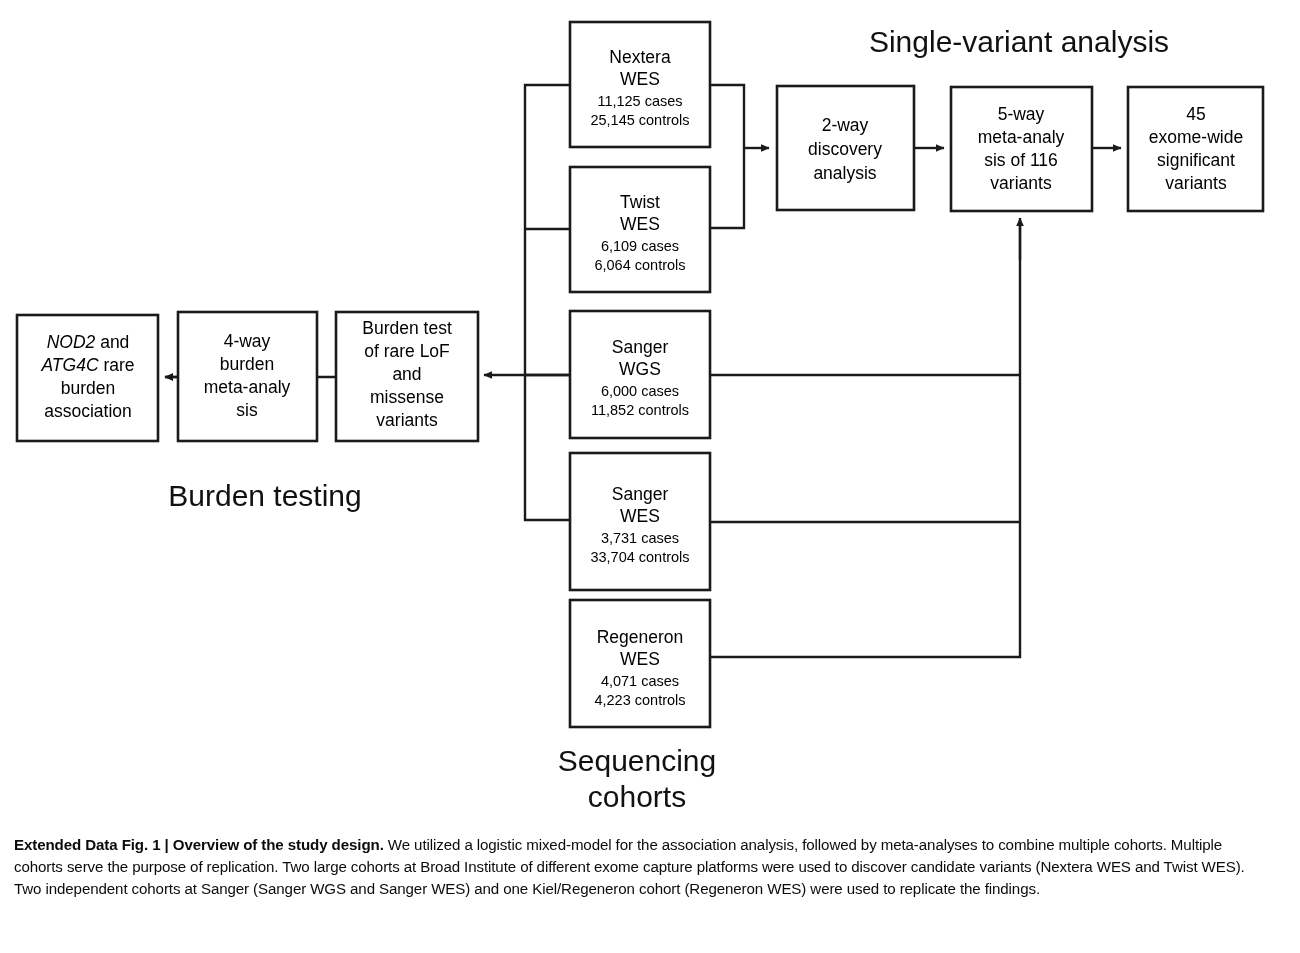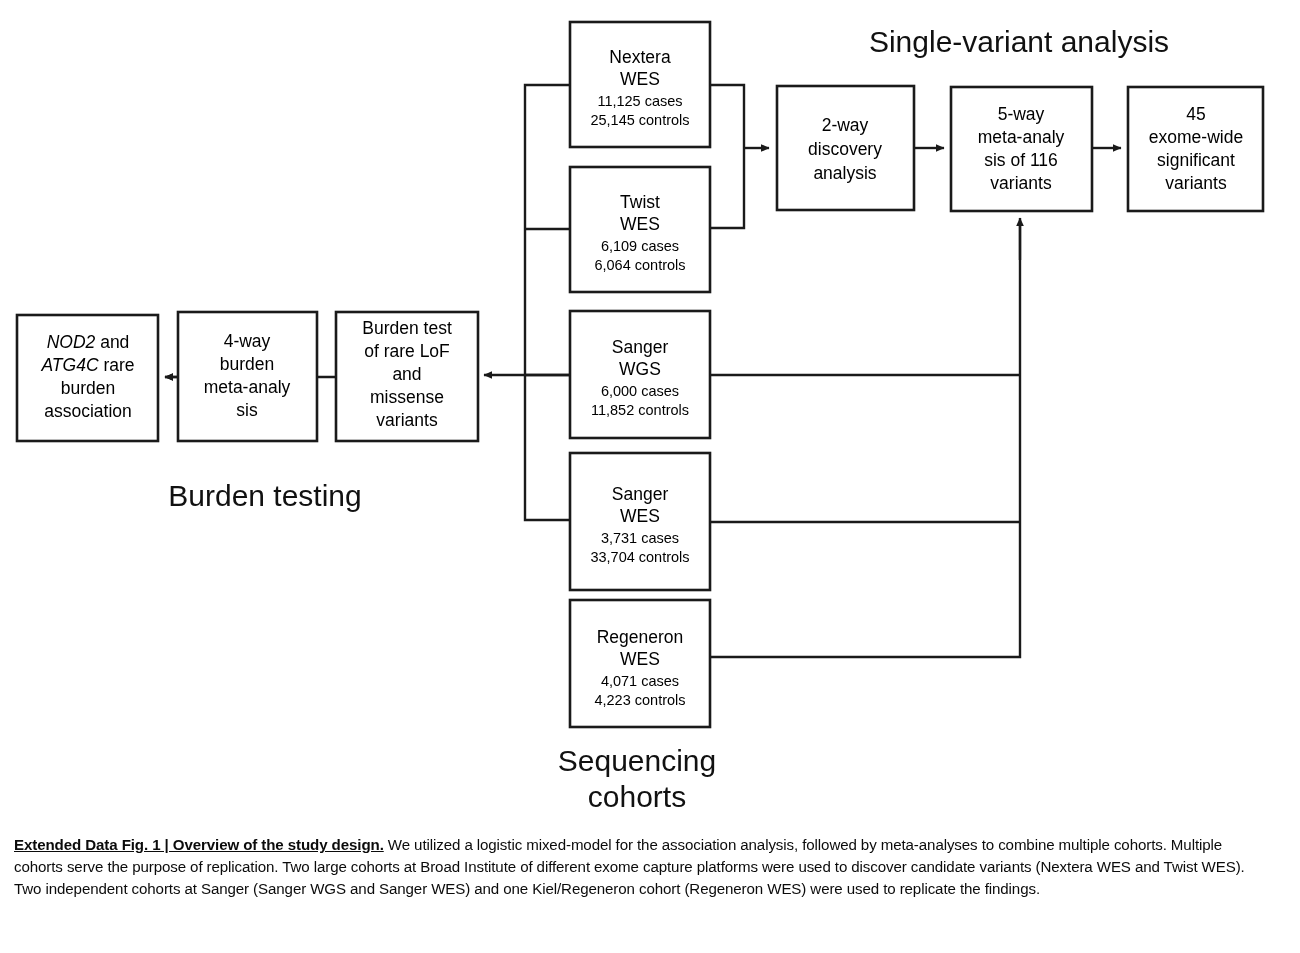--- a/index.html
+++ b/index.html
@@ -64,21 +64,20 @@
     width: 1258px;
     font-family: "Liberation Sans", sans-serif;
     font-size: 15.1px;
     line-height: 1.45;
     color: #0b0b0b;
     text-align: left;
     letter-spacing: -0.1px;
   }
   .caption b {
     font-weight: bold;
-    text-decoration: underline;
   }
 </style>
 </head>
 <body>
 
 <div id="figure-root">
 
   <svg class="flow" viewBox="0 0 1300 830">
     <defs>
       <marker id="arrowhead" markerWidth="9" markerHeight="8" refX="8.4" refY="4" orient="auto" markerUnits="userSpaceOnUse">

